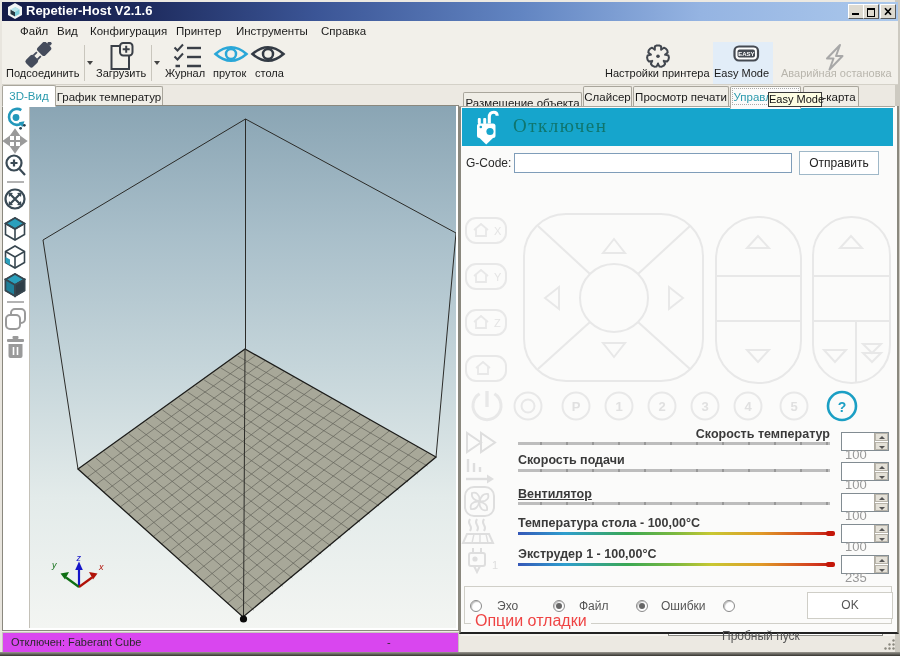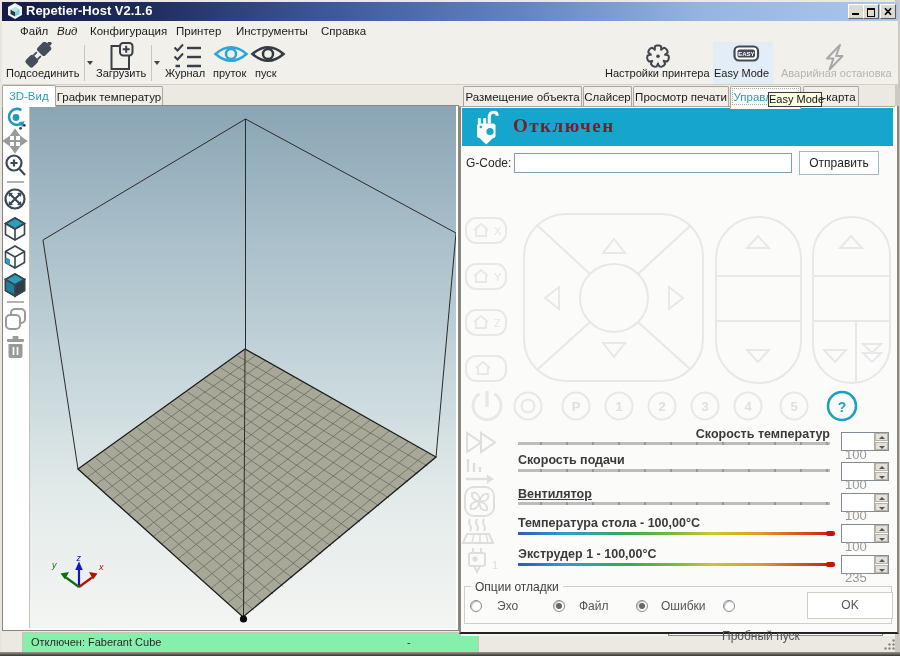--- a/index.html
+++ b/index.html
@@ -21,54 +21,54 @@
   #tbline{left:2px;top:84px;width:896px;height:1px;background:#d4d1c8;}
   
   .ltab{top:85px;height:20px;font-size:11.5px;line-height:20px;text-align:center;white-space:nowrap;
         border:1px solid #a9a69c;border-bottom:none;border-radius:2px 2px 0 0;}
   
   #lpanel{left:2px;top:105px;width:455px;height:524px;background:#fff;border:1px solid #8a887e;}
   #strip{left:3px;top:106px;width:26px;height:522px;background:#fff;border-right:1px solid #c4c1b8;}
   #canvas{left:30px;top:106px;width:426px;height:522px;
     background:linear-gradient(to bottom,#8aa5b4 0%,#a9bfca 25%,#c5d5da 50%,#e3ebea 75%,#f3f5f2 100%);}
   
-  #lstatus{left:2px;top:632px;width:455px;height:20px;background:#86efac;border:1px solid #c8c5bc;
-     font-size:11px;color:#2a2a2a;margin-left:20px;}
+  #lstatus{left:2px;top:632px;width:455px;height:20px;background:#d946ef;border:1px solid #c8c5bc;
+     font-size:11px;color:#2a2a2a;}
   #rstatus{left:461px;top:616px;width:434px;height:20px;background:#f5f3ee;font-size:16px;color:#2a2a2a;}
   #bottomband{left:0px;top:652px;width:900px;height:4px;background:linear-gradient(to bottom,#9a9890,#35342f);}
   #leftband{left:0;top:0;width:2px;height:656px;background:#e8e5de;}
   #rightband{left:895px;top:0;width:5px;height:656px;background:#cdcac1;}
   
   .rtab{top:86px;height:20px;font-size:11.5px;line-height:20px;text-align:center;white-space:nowrap;
         border:1px solid #a9a69c;border-bottom:none;border-radius:2px 2px 0 0;background:#f0eee7;color:#1a1a1a;}
   #rpanel{left:459px;top:106px;width:436px;height:526px;background:#fbfbfa;border-left:2px solid #8a887e;border-right:2px solid #8a887e;border-bottom:2px solid #222;}
   #cyanhdr{left:462px;top:108px;width:431px;height:38px;background:#16a5cc;}
-  #cyantxt{left:513px;top:115px;color:#7f1d1d;font-family:"Liberation Serif",serif;
-    font-size:19px;font-weight:bold;letter-spacing:1.5px;}
+  #cyantxt{left:513px;top:115px;color:#0f766e;font-family:"Liberation Serif",serif;
+    font-size:19px;font-weight:normal;letter-spacing:1.5px;}
   .lbl{font-size:12px;color:#2a2a2a;}
   input,.inp{font-family:"Liberation Sans",sans-serif;}
   #gcodein{left:514px;top:153px;width:272px;height:16px;border:1px solid #7f9db9;background:#fff;}
   #sendbtn{left:799px;top:151px;width:78px;height:22px;background:#fff;border:1px solid #9fb8c8;
      font-size:12px;color:#222;text-align:center;line-height:22px;}
   
   .slbl{font-size:12.5px;font-weight:bold;color:#3a3a3a;}
   .gtrack{left:518px;width:312px;height:2.5px;background:repeating-linear-gradient(90deg,#bdbdbd 0 22px,#989898 22px 24px,#bdbdbd 24px 26px);}
   .rtrack{left:518px;width:312px;height:3px;
     background:linear-gradient(to right,#3558b8 0%,#2e9ece 15%,#3aa854 35%,#7ab840 50%,#c8c832 62%,#e09a28 78%,#d23a1e 95%,#c02010 100%);}
   .rthumb{left:826px;width:9px;height:5px;border-radius:2px;background:#c41608;}
   .spin{width:46px;height:17px;border:1px solid #828c92;background:#fff;left:841px;}
   .spin .val{position:absolute;left:3px;top:14px;font-size:13px;color:#999;}
   .spin .ud{position:absolute;right:0;top:0;width:13px;height:100%;border-left:1px solid #b0aca2;}
   .spin .u,.spin .d{position:absolute;left:0;width:13px;height:8px;background:#e4e1d8;border:1px solid #b8b4aa;box-sizing:border-box;}
   .spin .u{top:0;} .spin .d{bottom:0;}
   .spin .u:after{content:"";position:absolute;left:3px;top:2px;border-left:3px solid transparent;border-right:3px solid transparent;border-bottom:3px solid #555;}
   .spin .d:after{content:"";position:absolute;left:3px;top:3px;border-left:3px solid transparent;border-right:3px solid transparent;border-top:3px solid #555;}
   
   #grpbox{left:464px;top:586px;width:426px;height:36px;border:1px solid #d0cfc8;}
-  #grplbl{left:471px;top:580px;background:#fbfbfa;padding:0 4px;font-size:12px;color:#404040;}
+  #grplbl{left:471px;top:612px;background:#fbfbfa;padding:0 4px;font-size:16px;color:#ef4444;}
   .radio{width:10px;height:10px;border-radius:50%;border:1px solid #8a8a8a;background:#fff;
      box-shadow:inset 1px 1px 1px rgba(0,0,0,.25);}
   .radio.on:after{content:"";position:absolute;left:2px;top:2px;width:6px;height:6px;border-radius:50%;background:#666;}
   .rlbl{font-size:12px;color:#555;}
   #okbtn{left:807px;top:592px;width:84px;height:25px;background:#fff;border:1px solid #cfcec7;
      font-size:12px;color:#555;text-align:center;line-height:25px;}
   
   #tooltip{left:768px;top:92px;width:52px;height:12.5px;white-space:nowrap;background:#fdfde2;border:1px solid #3a3a3a;
     font-size:11px;color:#111;text-align:center;line-height:13.5px;z-index:50;}
 </style></head>
@@ -91,21 +91,21 @@
     <span style="position:absolute;left:3px;top:2.5px;width:6px;height:6px;border:1px solid #000;border-top-width:2px;"></span>
   </div>
 <div class="abs winbtn" style="left:880px;">
     <svg width="14" height="13" viewBox="0 0 14 13" style="position:absolute;left:0;top:0;">
       <path d="M4 3.2 L10 9.8 M10 3.2 L4 9.8" stroke="#000" stroke-width="1.7"></path>
     </svg>
   </div>
 
 <div class="abs" id="menubar"></div>
 <div class="abs mitem" style="left:20px;">Файл</div>
-<div class="abs mitem" style="left:57px;font-style:italic;">Вид</div>
+<div class="abs mitem" style="left:57px;">Вид</div>
 <div class="abs mitem" style="left:90px;">Конфигурация</div>
 <div class="abs mitem" style="left:176px;">Принтер</div>
 <div class="abs mitem" style="left:236px;">Инструменты</div>
 <div class="abs mitem" style="left:321px;">Справка</div>
 
 <div class="abs" id="toolbar"></div>
 <div class="abs" style="left:713px;top:42px;width:60px;height:42px;background:#e2edf8;"></div>
 <svg class="abs" style="left:0;top:42px;" width="900" height="42" viewBox="0 0 900 42">
 
   <g transform="translate(38.5,12.5) rotate(-45)" fill="#454c5c" stroke="none">
@@ -155,21 +155,21 @@
   <path d="M840 3 L827 16.5 h6.5 L829.5 27.5 L842.5 14 h-6.5 z" fill="none" stroke="#a8a8a8" stroke-width="2" stroke-linejoin="round"></path>
 </svg>
 <div class="abs tcap" style="left:6px;width:72px;">Подсоединить</div>
 <div class="abs tsep" style="left:84px;top:45px;"></div>
 <div class="abs drop" style="left:87px;top:61px;"></div>
 <div class="abs tcap" style="left:96px;width:50px;">Загрузить</div>
 <div class="abs tsep" style="left:151px;top:45px;"></div>
 <div class="abs drop" style="left:154px;top:61px;"></div>
 <div class="abs tcap" style="left:165px;width:46px;">Журнал</div>
 <div class="abs tcap" style="left:213px;width:36px;">пруток</div>
-<div class="abs tcap" style="left:255px;width:28px;">пуск</div>
+<div class="abs tcap" style="left:255px;width:28px;">стола</div>
 <div class="abs tcap" style="left:605px;width:101px;">Настройки принтера</div>
 <div class="abs tcap" style="left:714px;width:58px;">Easy Mode</div>
 <div class="abs tcap" style="left:781px;width:112px;color:#b8b5ac;">Аварийная остановка</div>
 <div class="abs" id="tbline"></div>
 
 <div class="abs ltab" style="left:2px;width:52px;background:#fff;color:#2a9aad;border-bottom:1px solid #fff;z-index:3;">3D-Вид</div>
 <div class="abs ltab" style="left:55px;width:106px;background:#f0eee7;color:#1a1a1a;top:86px;height:19px;">График температур</div>
 
 <div class="abs" id="lpanel"></div>
 <div class="abs" id="strip"></div>
@@ -287,21 +287,21 @@
       <circle cx="10.5" cy="2.5" r="1.2"></circle>
       <circle cx="10.5" cy="6.5" r="1.2"></circle>
       <circle cx="10.5" cy="10.5" r="1.2"></circle>
   <circle cx="6.5" cy="6.5" r="1.2"></circle>
       <circle cx="6.5" cy="10.5" r="1.2"></circle>
       <circle cx="2.5" cy="10.5" r="1.2"></circle>
     </g>
 </svg>
 <div class="abs" id="bottomband"></div>
 
-<div class="abs rtab" style="left:463px;width:117px;">Размещение объекта</div>
+<div class="abs rtab" style="left:463px;width:117px;margin-top:6px;">Размещение объекта</div>
 <div class="abs rtab" style="left:583px;width:47px;">Слайсер</div>
 <div class="abs rtab" style="left:633px;width:94px;">Просмотр печати</div>
 <div class="abs rtab" style="left:730px;width:69px;background:#fbfbfa;color:#2a9aad;border-bottom:1px solid #fbfbfa;z-index:3;height:21px;"><span style="position:absolute;left:1px;top:1px;right:1px;bottom:3px;border:1px dotted #aaa;"></span>Управление</div>
 <div class="abs rtab" style="left:803px;width:54px;">SD-карта</div>
 <div class="abs" id="tooltip">Easy Mode</div>
 
 <div class="abs" id="rpanel"></div>
 <div class="abs" style="left:459px;top:106px;width:436px;height:1px;background:#a9a69c;"></div>
 <div class="abs" id="cyanhdr"></div>
 <div class="abs" id="cyantxt">Отключен</div>

